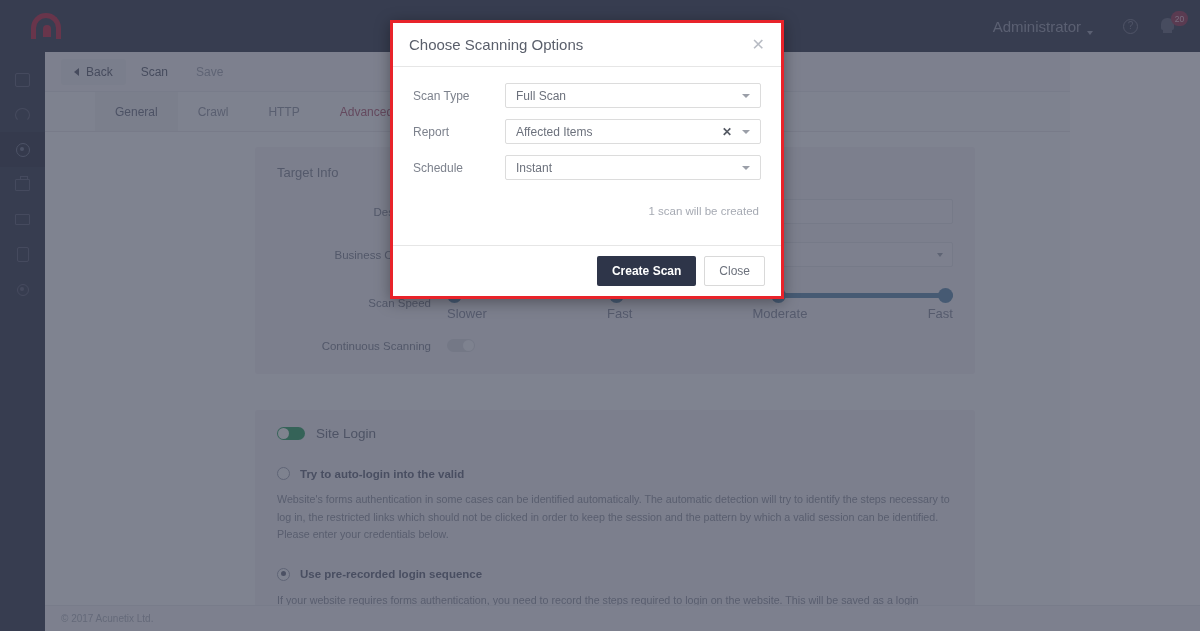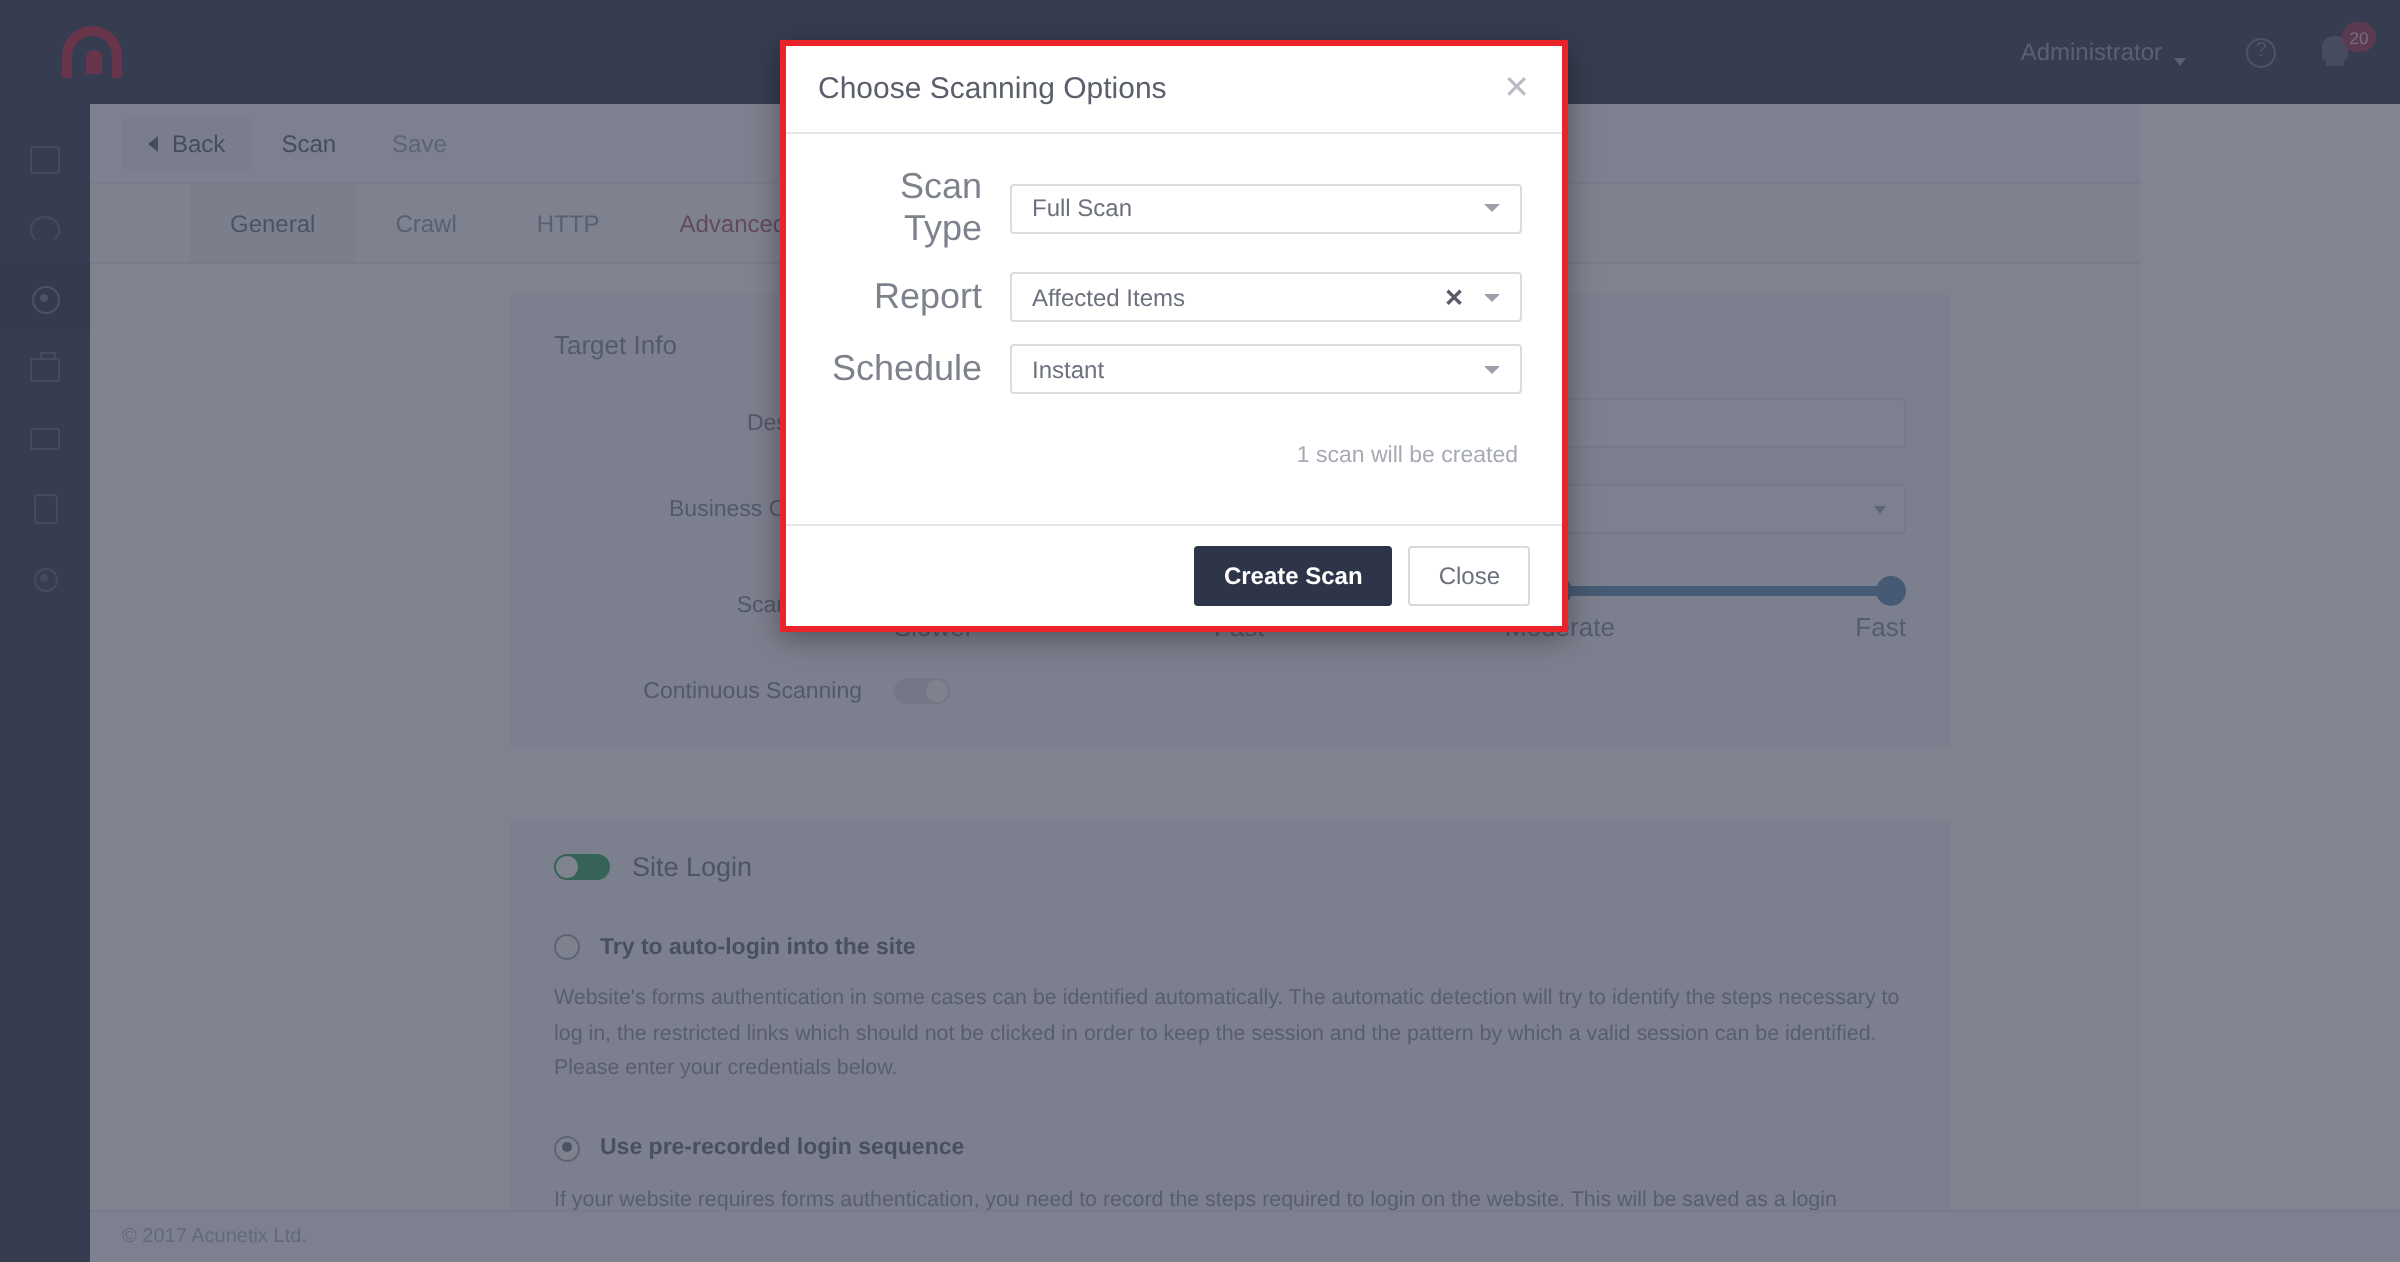--- a/index.html
+++ b/index.html
@@ -53,21 +53,21 @@
     border-radius: 4px 4px 0 0;
   }
   .topbar-right {
     margin-left: auto;
     display: flex; align-items: center;
     height: 52px;
     padding-right: 16px;
   }
   .admin-menu {
     color: #8f95a5;
-    font-size: 12px;
+    font-size: 15px;
     display: flex; align-items: flex-end;
     gap: 6px;
     padding: 0 14px;
   }
   .caret-down {
     width: 0; height: 0;
     border-left: 3.5px solid transparent;
     border-right: 3.5px solid transparent;
     border-top: 4px solid #8f95a5;
   }
@@ -395,23 +395,23 @@
     color: #b8bcc4;
     line-height: 1;
   }
   .modal-body { padding: 16px 20px 10px 20px; }
   .m-row {
     display: flex; align-items: center;
     margin-bottom: 11px;
   }
   .m-label {
     width: 92px;
-    text-align: right;
+    text-align: left;
     padding-right: 14px;
-    font-size: 18px;
+    font-size: 12px;
     color: #7d828d;
   }
   .m-ctrl {
     flex: 1;
     height: 25px;
     border: 1px solid #dcdcdc;
     border-radius: 2px;
     display: flex; align-items: center;
     padding: 0 10px;
     font-size: 12px;
@@ -585,21 +585,21 @@
       <div class="panel2">
         <div class="sect-head">
           <div class="toggle on">
             <span class="dot"></span>
           </div>
           <div class="sect-head-label">Site Login</div>
         </div>
 
         <div class="radio-row">
           <span class="radio"></span>
-          <span class="radio-label">Try to auto-login into the site</span>
+          <span class="radio-label">Try to auto-login into the valid</span>
         </div>
         <div class="para">Website's forms authentication in some cases can be identified automatically. The automatic detection will try to identify the steps necessary to log in, the restricted links which should not be clicked in order to keep the session and the pattern by which a valid session can be identified. Please enter your credentials below.</div>
 
         <div class="radio-row">
           <span class="radio checked"></span>
           <span class="radio-label">Use pre-recorded login sequence</span>
         </div>
         <div class="para">If your website requires forms authentication, you need to record the steps required to login on the website. This will be saved as a login sequence file and can be used later. You can also specify a section of the website which you do not want to be crawled (for example links that will log you out from the website).</div>
       </div>
 

